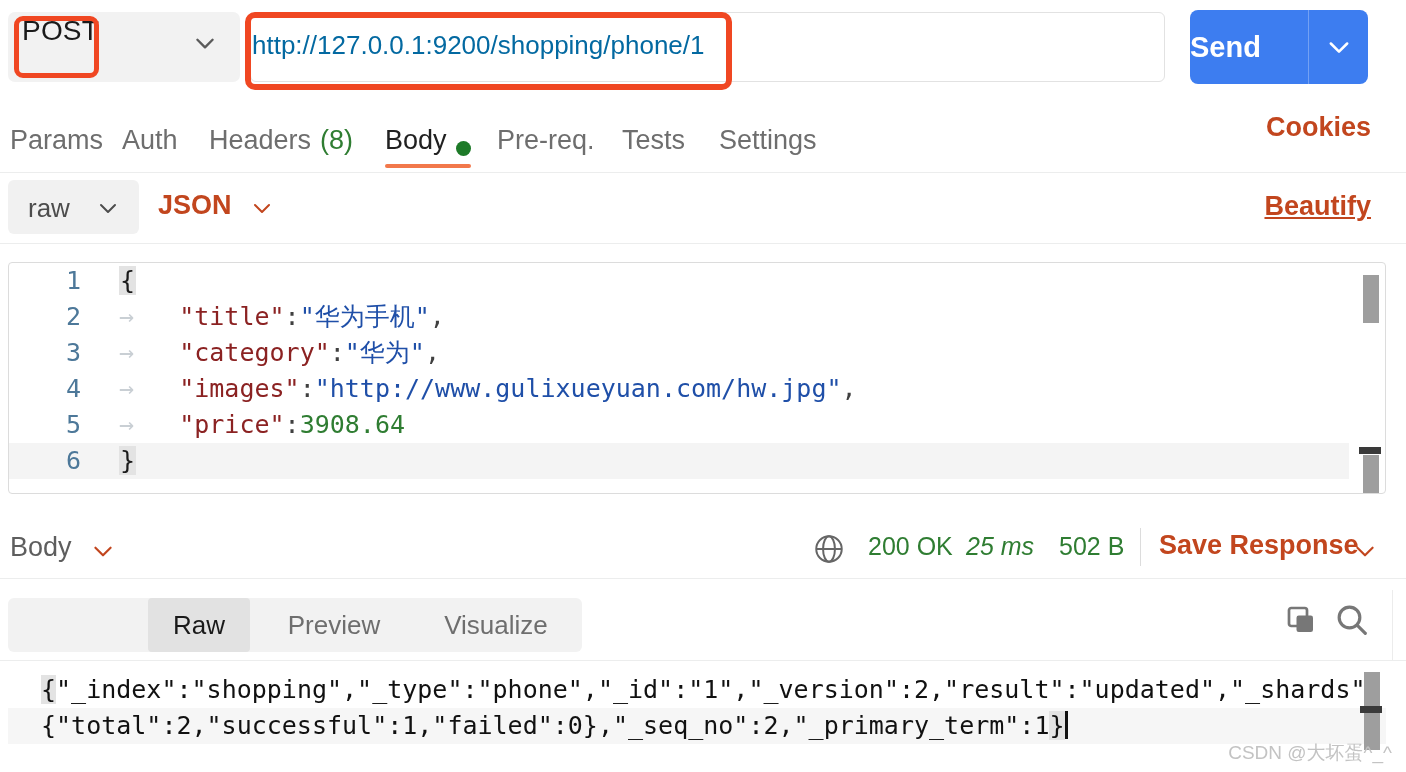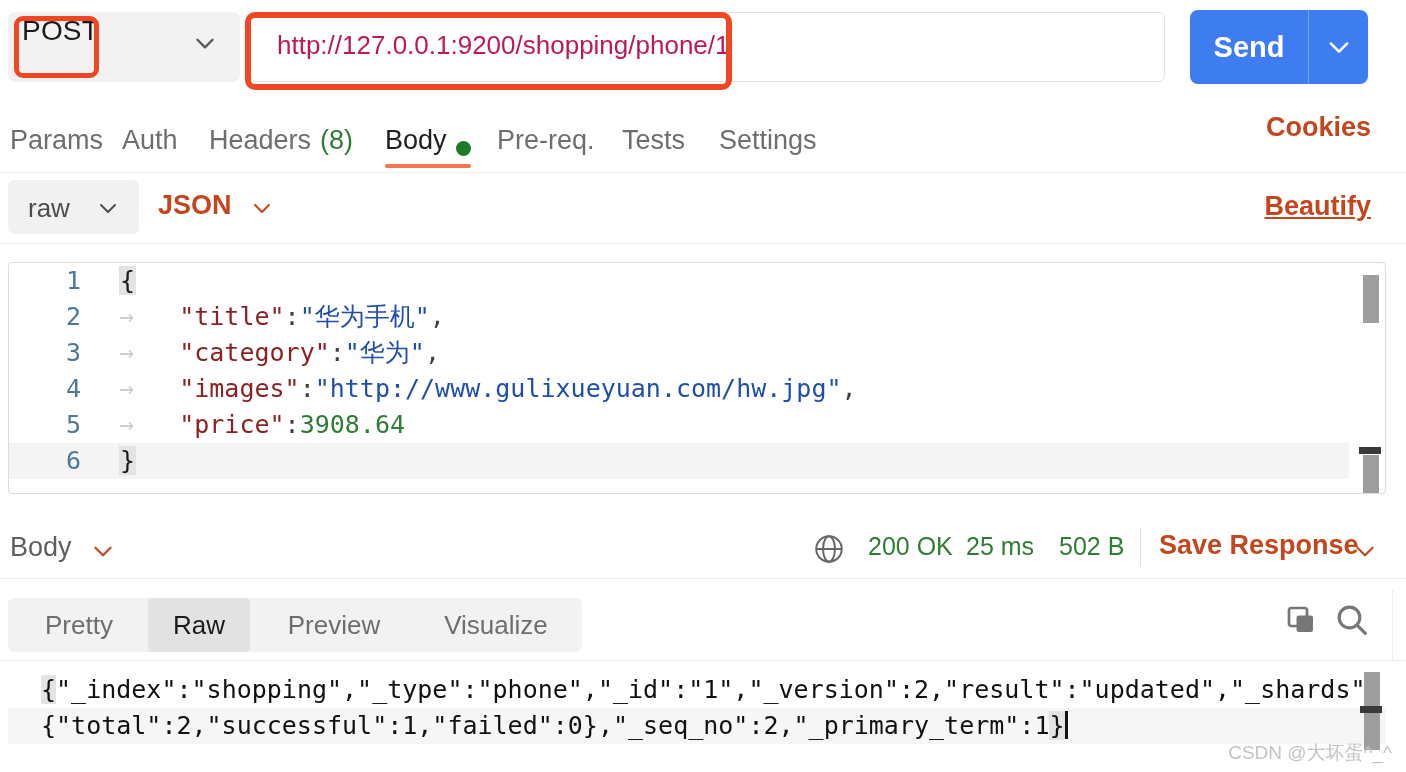--- a/index.html
+++ b/index.html
@@ -33,34 +33,34 @@
   .method-caret {
     position: absolute; left: 192px; top: 30px; width: 26px; height: 26px;
     color: #5b5b5b;
   }
   .url-pill {
     position: absolute; left: 250px; top: 12px; width: 915px; height: 70px;
     background: #fff; border: 1px solid #e2e2e2; border-radius: 6px;
     display: flex; align-items: center;
   }
   .url-text {
-    position: absolute; left: 277px; top: 30px; width: 890px;
-    font-size: 26px; color: #be185d; white-space: nowrap; overflow: hidden;
+    position: absolute; left: 252px; top: 30px; width: 890px;
+    font-size: 26px; color: #0369a1; white-space: nowrap; overflow: hidden;
   }
   .annot-url {
     position: absolute; left: 245px; top: 12px; width: 487px; height: 78px;
     border: 6px solid #f04722; border-radius: 10px; pointer-events: none;
   }
   .send-btn {
     position: absolute; left: 1190px; top: 10px; width: 178px; height: 74px;
     background: #3d7df0; border-radius: 8px;
     display: flex; align-items: center;
   }
   .send-label {
-    flex: 0 0 118px; text-align: center;
+    flex: 0 0 118px; 
     color: #fff; font-size: 29px; font-weight: bold;
   }
   .send-div { width: 1px; height: 74px; background: rgba(255,255,255,.28); }
   .send-caret { flex: 1; display: flex; align-items: center; justify-content: center; color:#fff; }
 
   
   .req-tabs {
     position: absolute; left: 0; top: 96px; width: 1406px; height: 76px;
   }
   .tab {
@@ -296,33 +296,32 @@
       </svg>
   </div>
   <div class="globe">
     <svg width="34" height="34" viewBox="0 0 24 24" fill="none" stroke="#666" stroke-width="1.4">
       <circle cx="12" cy="12" r="9"></circle>
         <line x1="3" y1="12" x2="21" y2="12"></line>
       <ellipse cx="12" cy="12" rx="4.2" ry="9"></ellipse>
     </svg>
   </div>
   <div class="meta" style="left:868px;">200 OK</div>
-  <div class="meta" style="left:966px;">25 ms</div>
+  <div class="meta" style="left:966px;font-style:italic;">25 ms</div>
   <div class="meta" style="left:1059px;">502 B</div>
   <div class="meta-div"></div>
   <div class="save-resp">Save Response</div>
   <div class="save-caret">
     <svg width="26" height="26" viewBox="0 0 24 24" fill="none" stroke="#c2461e" stroke-width="2" stroke-linecap="round" stroke-linejoin="round">
         <polyline points="5,9 12,16 19,9"></polyline>
       </svg>
   </div>
   <div class="hrule" style="top:578px;"></div>
 
   <div class="seg">
-    <div class="seg-item" style="left:6px;   width:130px;">Pretty</div>
     <div class="seg-item active" style="left:140px; width:102px;">Raw</div>
     <div class="seg-item" style="left:248px; width:156px;">Preview</div>
     <div class="seg-item" style="left:408px; width:160px;">Visualize</div>
   </div>
   <div class="icon-copy">
     <svg width="36" height="36" viewBox="0 0 24 24" fill="none">
       <rect x="4" y="4" width="12" height="12" rx="1.5" fill="none" stroke="#777" stroke-width="1.8"></rect>
       <rect x="9" y="9" width="11" height="11" rx="1.5" fill="#777"></rect>
     </svg>
   </div>

